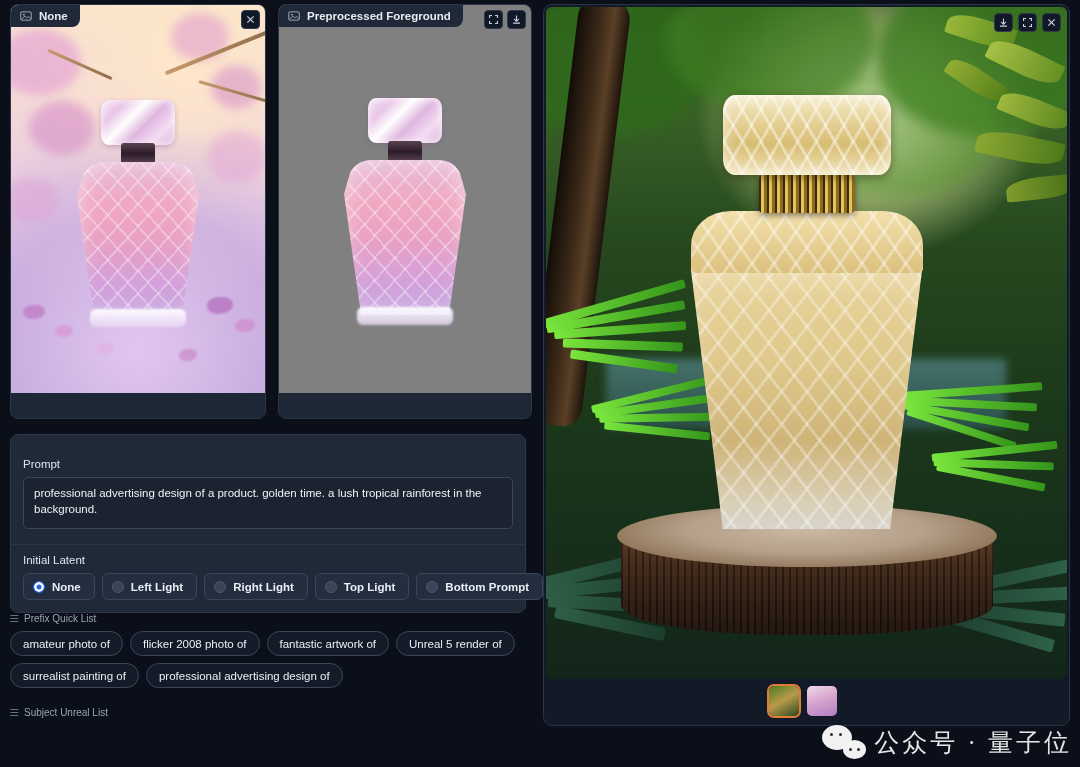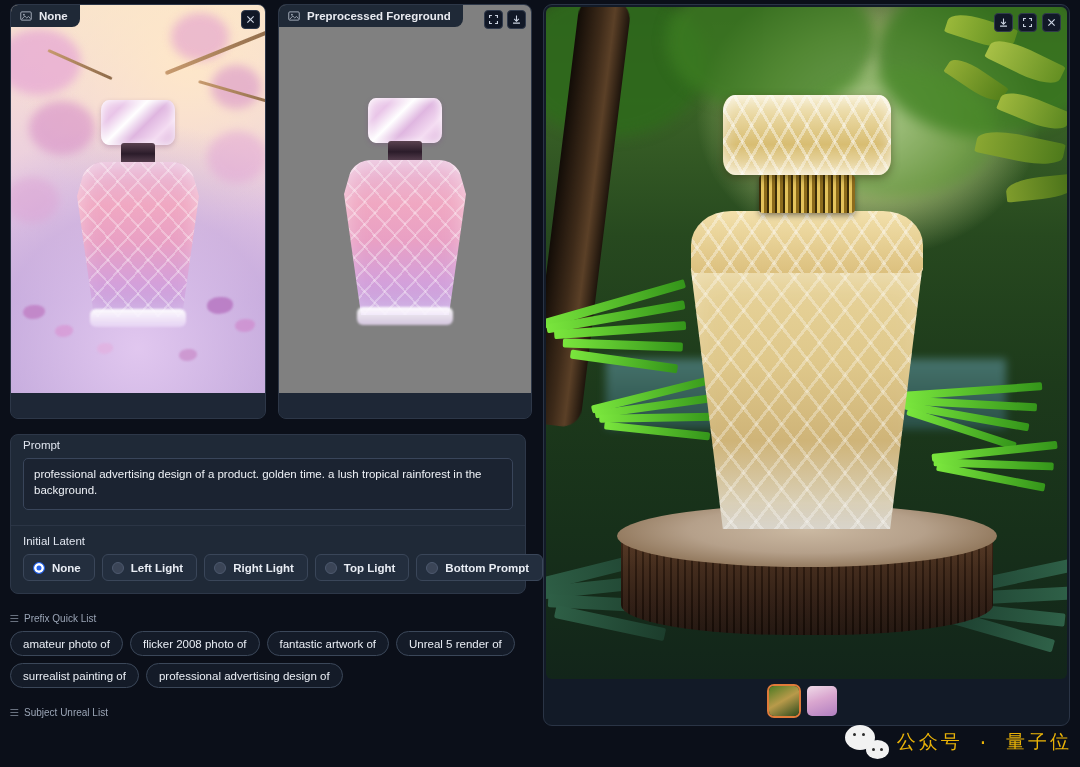--- a/index.html
+++ b/index.html
@@ -87,21 +87,21 @@
     border-radius: 6px; filter: blur(.8px);
   }
 
   
   .scene-grey { position: absolute; inset: 0; background: #808080; }
 
   
   .prompt-card {
     position: absolute; left: 10px; top: 434px; width: 516px;
     background: #1f2937; border: 1px solid #2d3748; border-radius: 8px;
-    padding: 4px 12px 12px;
+    padding: 23px 12px 12px;
   }
   .field-label { font-size: 11.5px; color: #dfe4ee; margin-bottom: 7px; }
   .prompt-box {
     width: 100%; height: 52px;
     background: #1b2331; border: 1px solid #39455a; border-radius: 5px;
     padding: 7px 10px;
     font-family: "Liberation Sans", sans-serif;
     font-size: 11.5px; line-height: 1.42; color: #eef1f6;
     resize: none; outline: none;
   }
@@ -232,21 +232,21 @@
 
   
   .watermark { position: absolute; right: 8px; bottom: 8px; display: flex; align-items: center; gap: 8px; z-index: 20; pointer-events: none; }
   .wechat-logo { position: relative; width: 44px; height: 34px; }
   .wechat-logo .b1, .wechat-logo .b2 {
     position: absolute; background: #f2f2f2; border-radius: 50%;
   }
   .wechat-logo .b1 { left: 0; top: 0; width: 30px; height: 25px; }
   .wechat-logo .b2 { right: 0; bottom: 0; width: 23px; height: 19px; }
   .wechat-logo .e { position: absolute; width: 3px; height: 3px; background: #2b2b2b; border-radius: 50%; }
-  .wm-text { font-size: 19px; color: #eab308; letter-spacing: 3px; font-family: Liberation Mono, monospace; }
+  .wm-text { font-size: 25px; color: #e5e5e5; letter-spacing: 3px; font-family: Liberation Serif, serif; }
 </style>
 </head>
 <body>
 
 <div class="app">
 
   <div class="left-col">
 
     <div class="img-panels">
 

